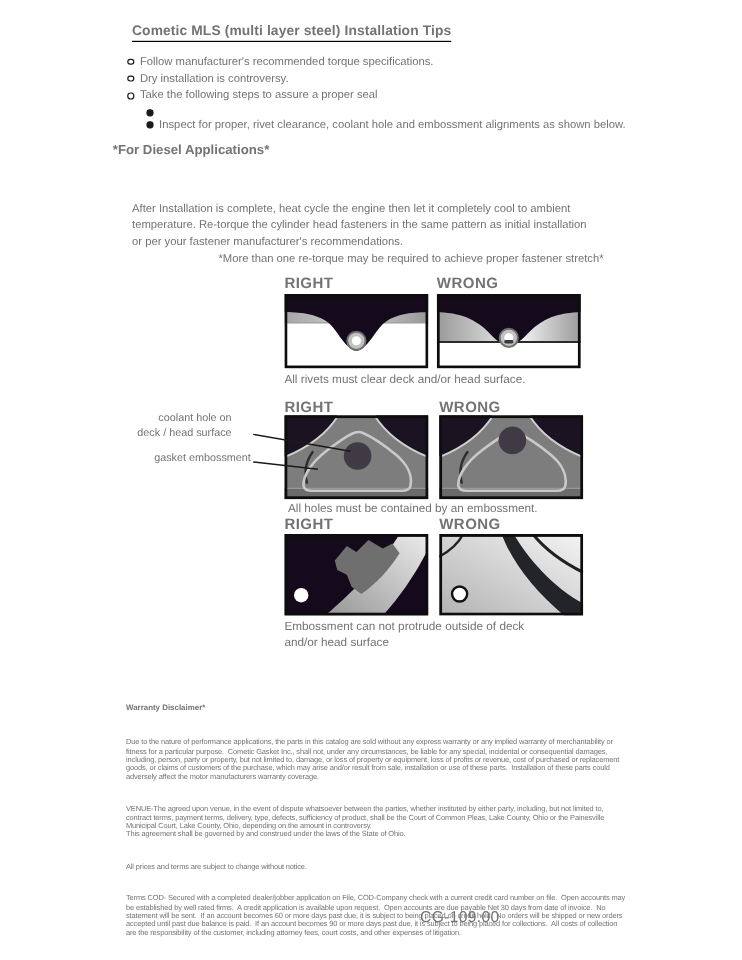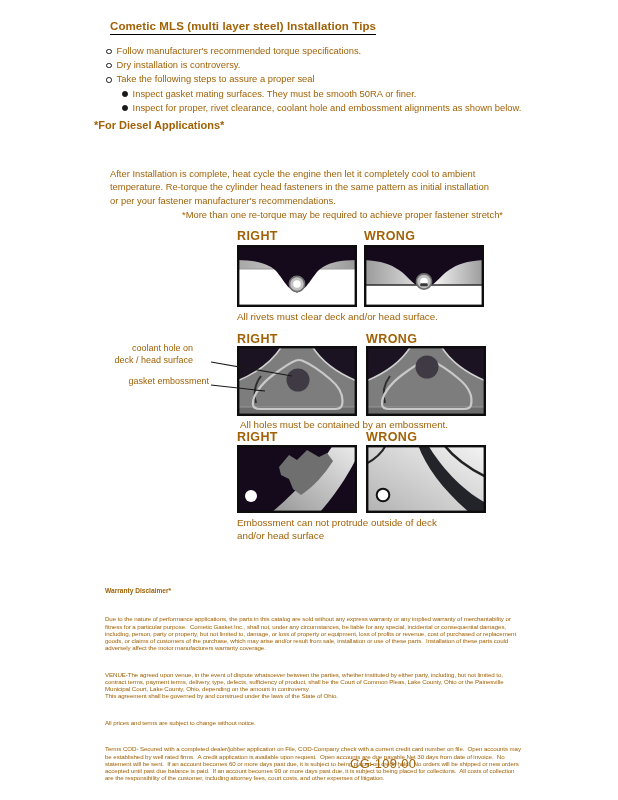--- a/index.html
+++ b/index.html
@@ -1,18 +1,18 @@
 <!DOCTYPE html>
 <html><head>
 <meta charset="utf-8">
 <style>
   html,body { margin:0; padding:0; background:#fff; }
   .page {
     position:relative; width:618px; height:800px; background:#ffffff;
-    font-family:"Liberation Sans", sans-serif; color:#a16207; overflow:hidden;
+    font-family:"Liberation Sans", sans-serif; color:#737373; overflow:hidden;
   }
   .abs { position:absolute; }
 
   .title {
     left:110px; top:20px; font-size:11.5px; font-weight:bold;
     border-bottom:1.8px solid #000; padding-bottom:2px; letter-spacing:0.1px;
   }
 
   .tips { left:106px; top:44px; width:480px; font-size:9.4px; line-height:14.2px; }
   .tip { display:flex; align-items:flex-start; }
@@ -81,21 +81,20 @@
     <div class="tip">
       <span class="b hollow"></span>
       <span>Dry installation is controversy.</span>
     </div>
     <div class="tip">
       <span class="b hollow"></span>
       <span>Take the following steps to assure a proper seal</span>
     </div>
     <div class="tip sub">
       <span class="b solid"></span>
-      <span>Inspect gasket mating surfaces.  They must be smooth 50RA or finer.</span>
     </div>
     <div class="tip sub">
       <span class="b solid"></span>
       <span>Inspect for proper, rivet clearance, coolant hole and embossment alignments as shown below.</span>
     </div>
   </div>
 
   <div class="abs diesel-heading">*For Diesel Applications*</div>
   <div class="abs para p2">After Installation is complete, heat cycle the engine then let it completely cool to ambient
 temperature. Re-torque the cylinder head fasteners in the same pattern as initial installation

